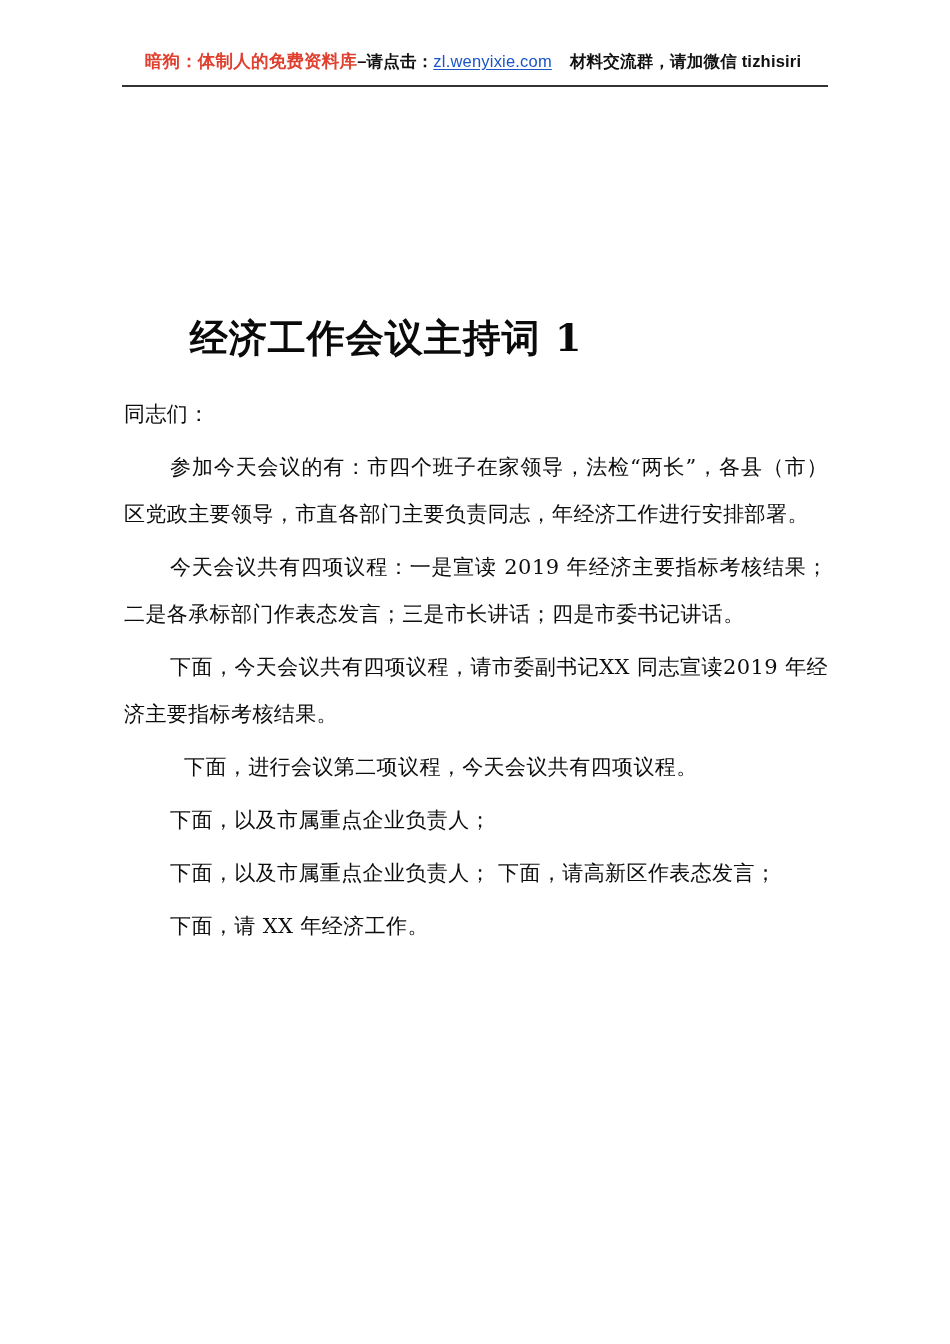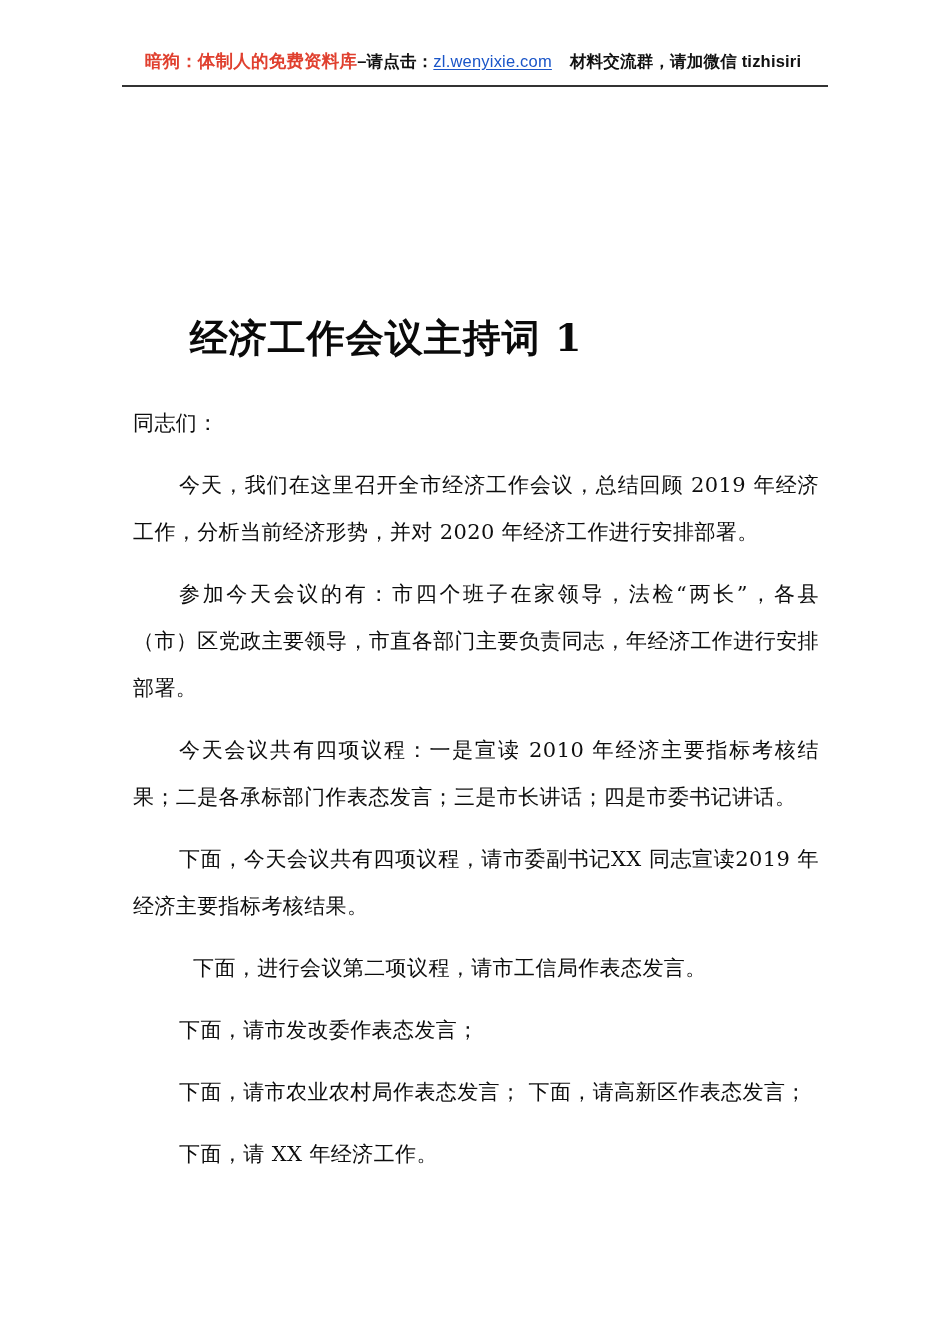--- a/index.html
+++ b/index.html
@@ -93,21 +93,21 @@
     top: 385px;
     width: 716px;
   }
   .para {
     font-family: "DejaVu Serif", "Liberation Serif", serif;
     font-size: 21px;
     line-height: 47px;
     color: #0d0d0d;
     text-align: justify;
     text-justify: inter-character;
-    margin: 15px;
+    margin: 6px;
     letter-spacing: 0.4px;
     word-break: break-all;
   }
   .para.flush   { text-indent: 0; }
   .para.indent  { text-indent: 46px; }
   .para.indent2 { text-indent: 60px; }
   .para.lastline-left { text-align: left; }
 </style>
 </head>
 <body>
@@ -117,23 +117,22 @@
   <div class="promo-header">
     <span class="promo-brand">暗狗：体制人的免费资料库</span><span class="promo-cta">–请点击：</span><a class="promo-link" href="#">zl.wenyixie.com</a><span class="promo-gap"></span><span class="promo-tail">材料交流群，请加微信 tizhisiri</span>
   </div>
 
   <div class="header-rule"></div>
 
   <h1 class="doc-title">经济工作会议主持词 1</h1>
 
   <div class="body-block">
     <p class="para flush">同志们：</p>
-    <p class="para indent">今天，我们在这里召开全市经济工作会议，总结回顾 2019 年经济工作，分析当前经济形势，并对 2020 年经济工作进行安排部署。</p>
     <p class="para indent">参加今天会议的有：市四个班子在家领导，法检“两长”，各县（市）区党政主要领导，市直各部门主要负责同志，年经济工作进行安排部署。</p>
-    <p class="para indent">今天会议共有四项议程：一是宣读 2010 年经济主要指标考核结果；二是各承标部门作表态发言；三是市长讲话；四是市委书记讲话。</p>
+    <p class="para indent">今天会议共有四项议程：一是宣读 2019 年经济主要指标考核结果；二是各承标部门作表态发言；三是市长讲话；四是市委书记讲话。</p>
     <p class="para indent">下面，今天会议共有四项议程，请市委副书记XX 同志宣读2019 年经济主要指标考核结果。</p>
-    <p class="para indent2 lastline-left">下面，进行会议第二项议程，请市工信局作表态发言。</p>
-    <p class="para indent lastline-left">下面，请市发改委作表态发言；</p>
-    <p class="para indent">下面，请市农业农村局作表态发言； 下面，请高新区作表态发言；</p>
+    <p class="para indent2 lastline-left">下面，进行会议第二项议程，今天会议共有四项议程。</p>
+    <p class="para indent lastline-left">下面，以及市属重点企业负责人；</p>
+    <p class="para indent">下面，以及市属重点企业负责人； 下面，请高新区作表态发言；</p>
     <p class="para indent lastline-left">下面，请 XX 年经济工作。</p>
   </div>
 
 </div>
 
 </body></html>

